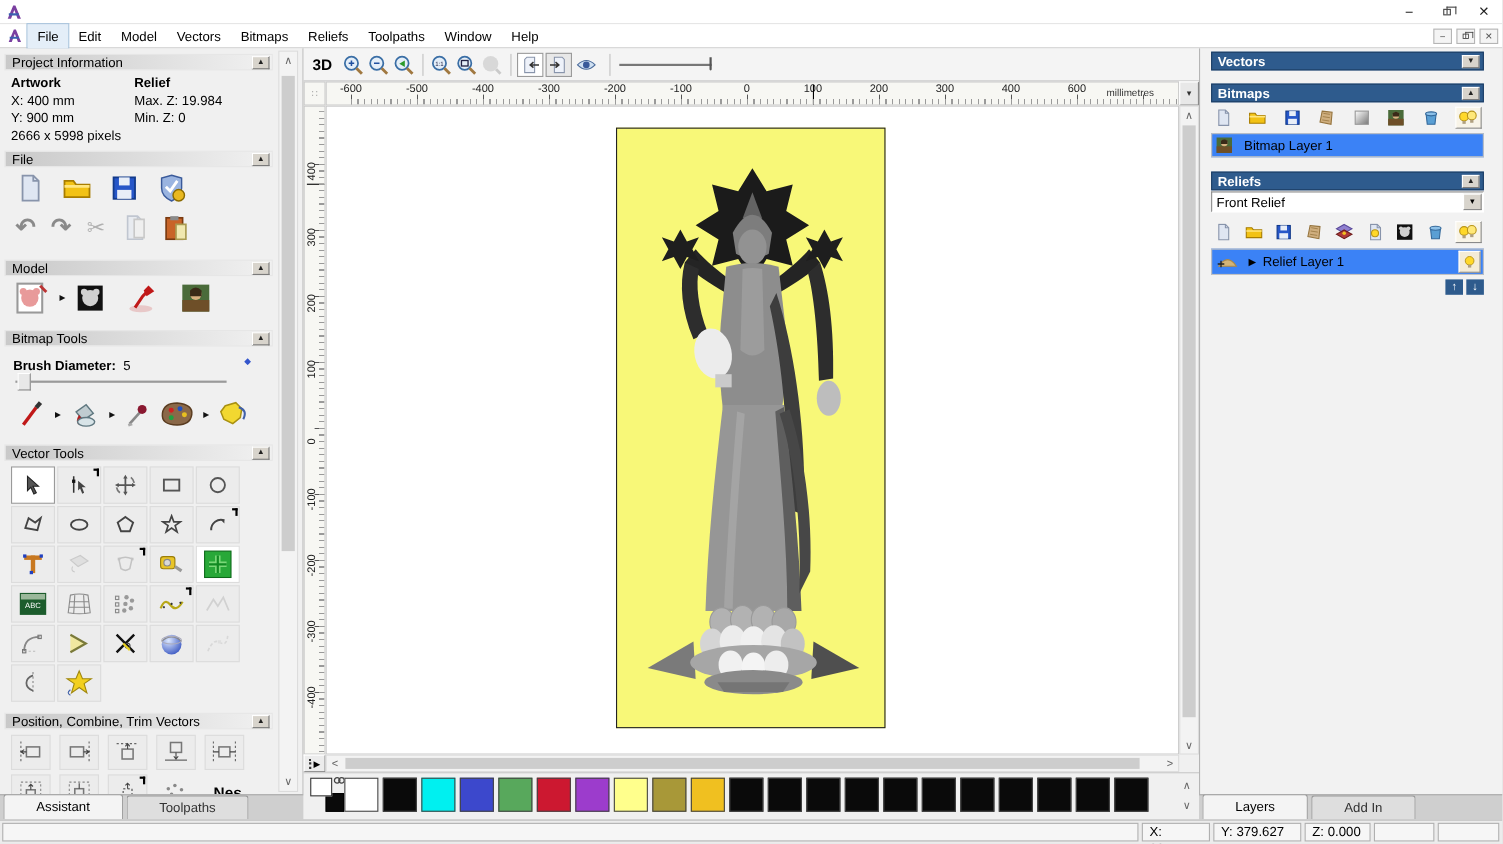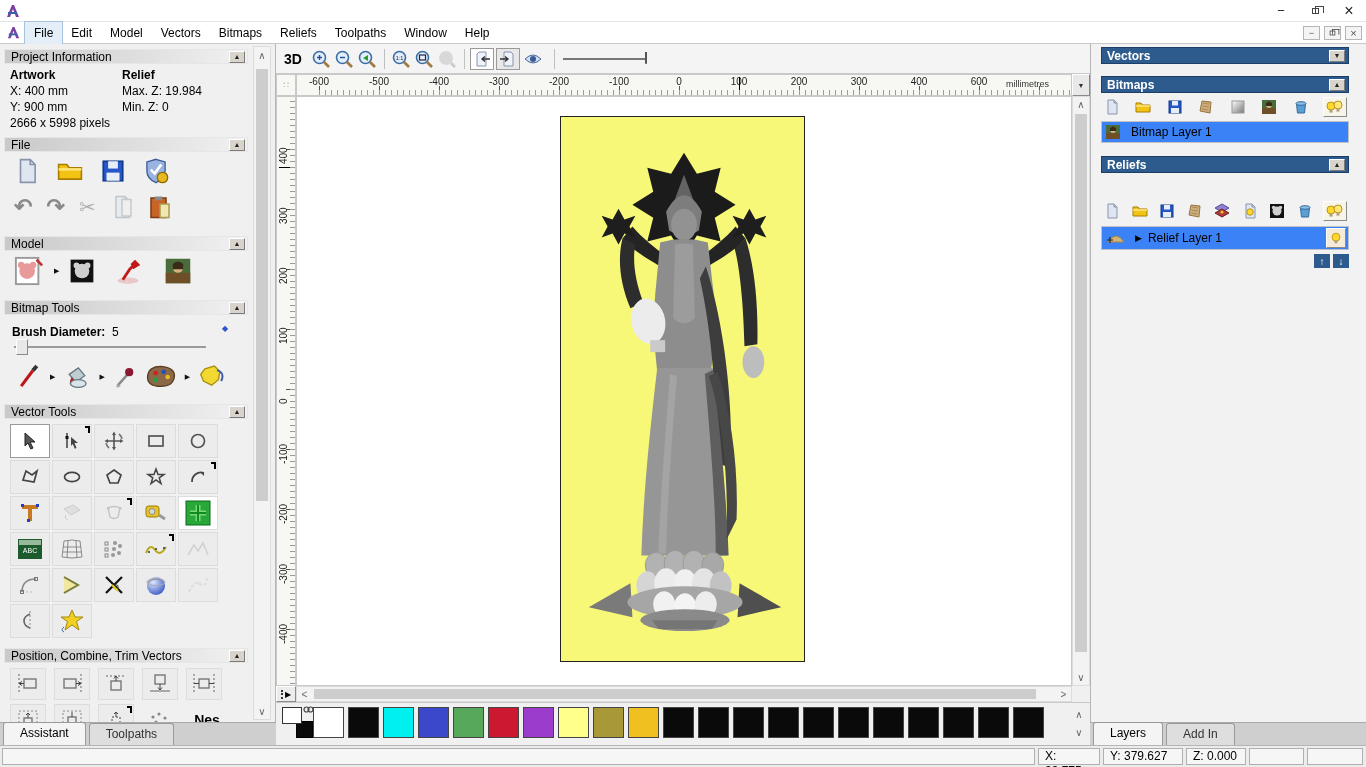--- a/index.html
+++ b/index.html
@@ -46,21 +46,21 @@
   .rt-label{position:absolute;top:1px;width:30px;text-align:center;font-size:10px;color:#222}
   #ruler-left::after{content:"";position:absolute;top:4px;bottom:0;right:0;width:5px;
      background:repeating-linear-gradient(to bottom,#9a9a9a 0 1px,transparent 1px 6px)}
   #ruler-left::before{content:"";position:absolute;top:52px;bottom:0;right:0;width:9px;
      background:repeating-linear-gradient(to bottom,#555 0 1px,transparent 1px 60px)}
   .rl-label{position:absolute;left:1px;height:30px;font-size:10px;color:#222;writing-mode:vertical-rl;transform:rotate(180deg)}
   .cursor-x{position:absolute;top:2px;bottom:0;width:1px;background:#000}
   .cursor-y{position:absolute;left:2px;right:0;height:1px;background:#000}
   
   .tabbar{background:#cfcfcf;border-top:1px solid #aaa;display:flex;align-items:flex-end}
-  .tab{height:22px;line-height:20px;padding:0 16px;background:#dedede;border:1px solid #9a9a9a;border-bottom:none;
+  .tab{height:22px;line-height:20px;padding:0 29px;background:#dedede;border:1px solid #9a9a9a;border-bottom:none;
        border-radius:3px 3px 0 0;margin-left:3px;color:#333}
   .tab.active{background:#f4f4f4;height:23px;font-weight:normal;color:#000}
   
   .swatch{width:31px;height:31px;border:1px solid #444;margin-right:4px;flex:none}
   
   #statusbar{left:0;top:745px;width:1366px;height:22px;background:#ececec;border-top:1px solid #b5b5b5;display:flex;align-items:center}
   .status-cell{height:17px;background:#f6f6f6;border:1px solid #b0b0b0;padding:0 6px;line-height:15px;margin-right:3px;flex:none}
   
   .layer-row{background:#3b82f6;border:1px solid #c2c2c2;display:flex;align-items:center}
   svg{display:block}
@@ -890,20 +890,26 @@
       <svg style="width:16px;height:18px;margin-left:3px">
           <use href="#sym-mona"></use>
         </svg>
       <span style="margin-left:10px">Bitmap Layer 1</span>
     </div>
 
     <div class="abs blue-hdr" style="left:10px;top:112px;width:248px">
       <span>Reliefs</span>
       <span class="up-btn"><span>▲</span></span>
     </div>
+    <div class="abs sunken" style="left:10px;top:130px;width:248px;height:19px;background:#fff;display:flex;align-items:center">
+      <span style="margin-left:4px;flex:1">Front Relief</span>
+      <span class="raised" style="width:17px;height:15px;background:#d8d4cc;display:flex;align-items:center;justify-content:center;font-size:7px;margin-right:1px">
+          <span>▼</span>
+        </span>
+    </div>
     <div class="abs" style="left:10px;top:156px;width:248px;height:22px;display:flex;align-items:center;justify-content:space-between;padding:0 2px">
       <div class="tb-icon">
           <svg class="i16">
             <use href="#sym-page"></use>
           </svg>
         </div>
       <div class="tb-icon">
           <svg class="i16">
             <use href="#sym-folder"></use>
           </svg>

